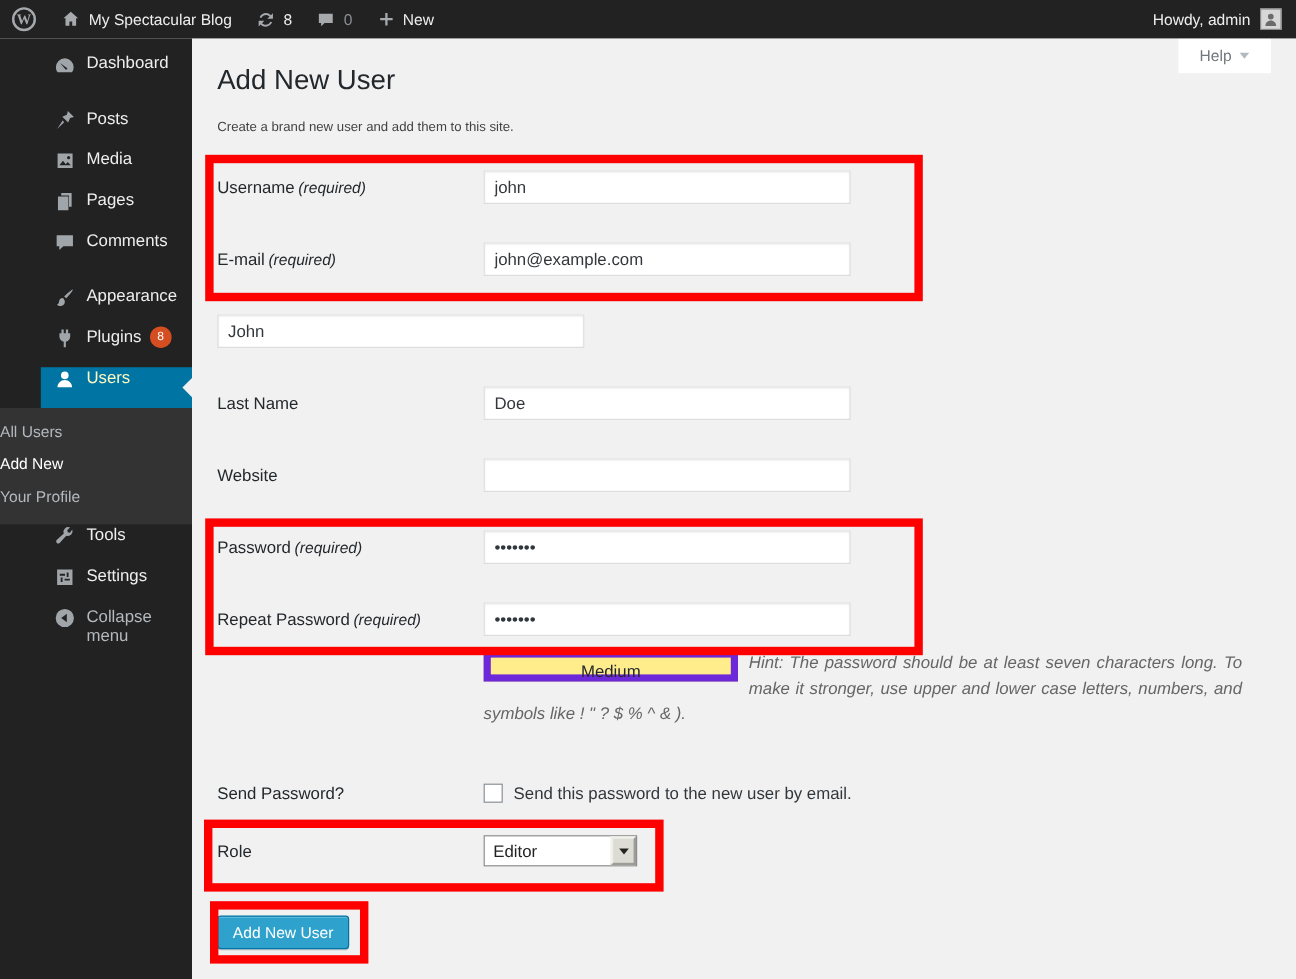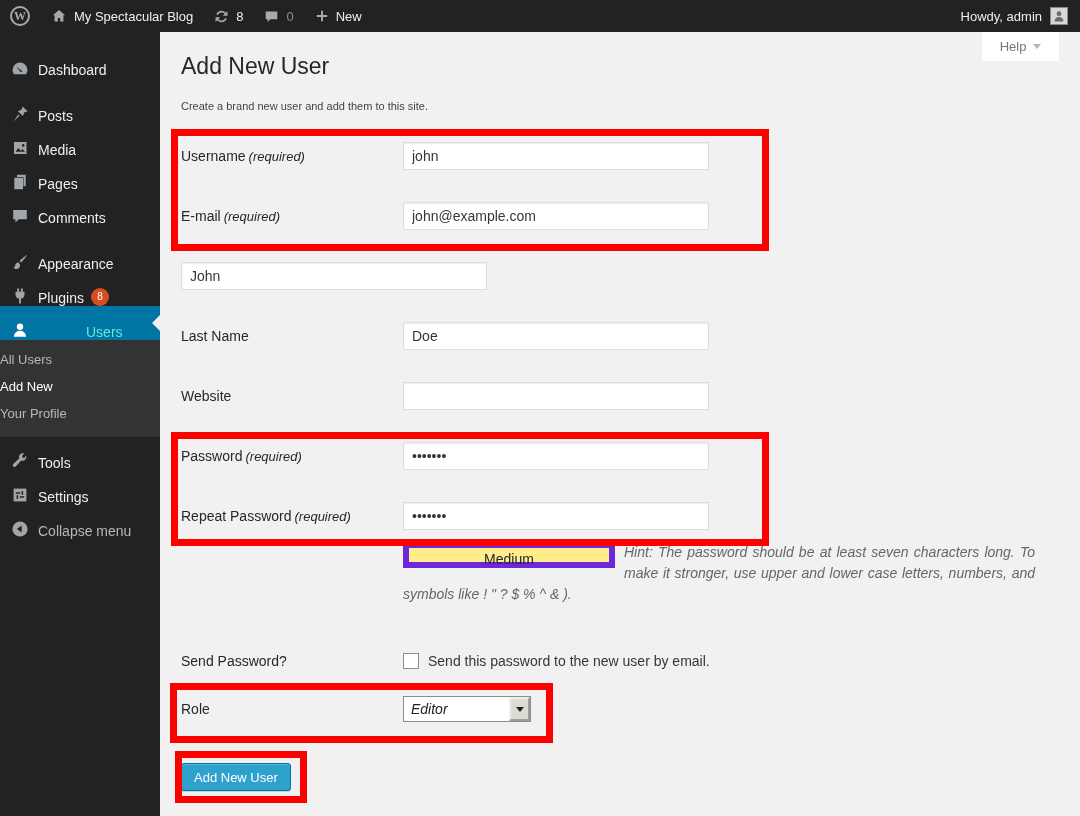--- a/index.html
+++ b/index.html
@@ -32,26 +32,26 @@
     display: inline-flex; align-items: flex-end; justify-content: center; overflow: hidden;
   }
 
   
   .sidebar {
     position: absolute; left: 0; top: 32px; width: 160px; height: 784px;
     background: #222; color: #eee; z-index: 20;
   }
   .menu { list-style: none; margin: 0; padding: 12px 0 0 0; font-size: 14px; }
   .menu-item {
-    height: 34px; display: flex; align-items: flex-end; padding: 0 0 0 10px;
-    position: relative; cursor: pointer; color: #eee;
+    height: 34px; display: flex; align-items: flex-start; padding: 0 0 0 10px;
+    position: relative; cursor: pointer; color: #eee; margin-left: 34px;
   }
   .menu-item .mi-icon { width: 20px; height: 20px; color: #a0a5aa; margin-right: 8px; flex: 0 0 20px; }
   .menu-sep { height: 12px; }
-  .menu-item.active { background: #0074a2; color: #5eead4; gap: 48px; }
+  .menu-item.active { background: #0074a2; color: #fef9c3; }
   .menu-item.active .mi-icon { color: #fff; }
   .menu-item.active::after {
     content: ""; position: absolute; right: 0; top: 50%; margin-top: -8px;
     border: 8px solid transparent; border-right-color: #f1f1f1;
   }
   .badge {
     display: inline-block; min-width: 18px; height: 18px; border-radius: 9px;
     background: #d54e21; color: #fff; font-size: 10px; line-height: 18px;
     text-align: center; margin-left: 7px; padding: 0 2px;
   }
@@ -93,21 +93,21 @@
     font-style: normal; font-size: 14px; color: #23282d; margin-right: 9px;
   }
 
   .row-send { margin-top: 30px; height: 34px; display: flex; align-items: flex-end; }
   .field-inline { display: flex; align-items: center; gap: 9px; font-size: 14px; color: #32373c; }
   .checkbox { width: 16px; height: 16px; background: #fff; border: 1px solid #878f96; flex: 0 0 16px; cursor: pointer; }
 
   .row-role { margin-top: 12px; height: 56px; display: flex; align-items: center; }
   .wp-select {
     width: 128px; height: 26px; background: #fff; border: 1px solid #8c8c8c;
-    display: flex; align-items: center; padding-left: 7px; font-size: 14px; color: #222; cursor: pointer; font-style: italic;
+    display: flex; align-items: center; padding-left: 7px; font-size: 14px; color: #222; cursor: pointer;
   }
   .wp-select-button {
     margin-left: auto; width: 21px; align-self: stretch;
     background: #dcdcd4; border: 2px outset #f0f0ea;
     display: flex; align-items: center; justify-content: center; cursor: pointer;
   }
   .select-caret { width: 0; height: 0; border: 4px solid transparent; border-top: 5px solid #222; margin-top: 4px; }
 
   .submit-row { margin-top: 26px; }
   .button-primary {

